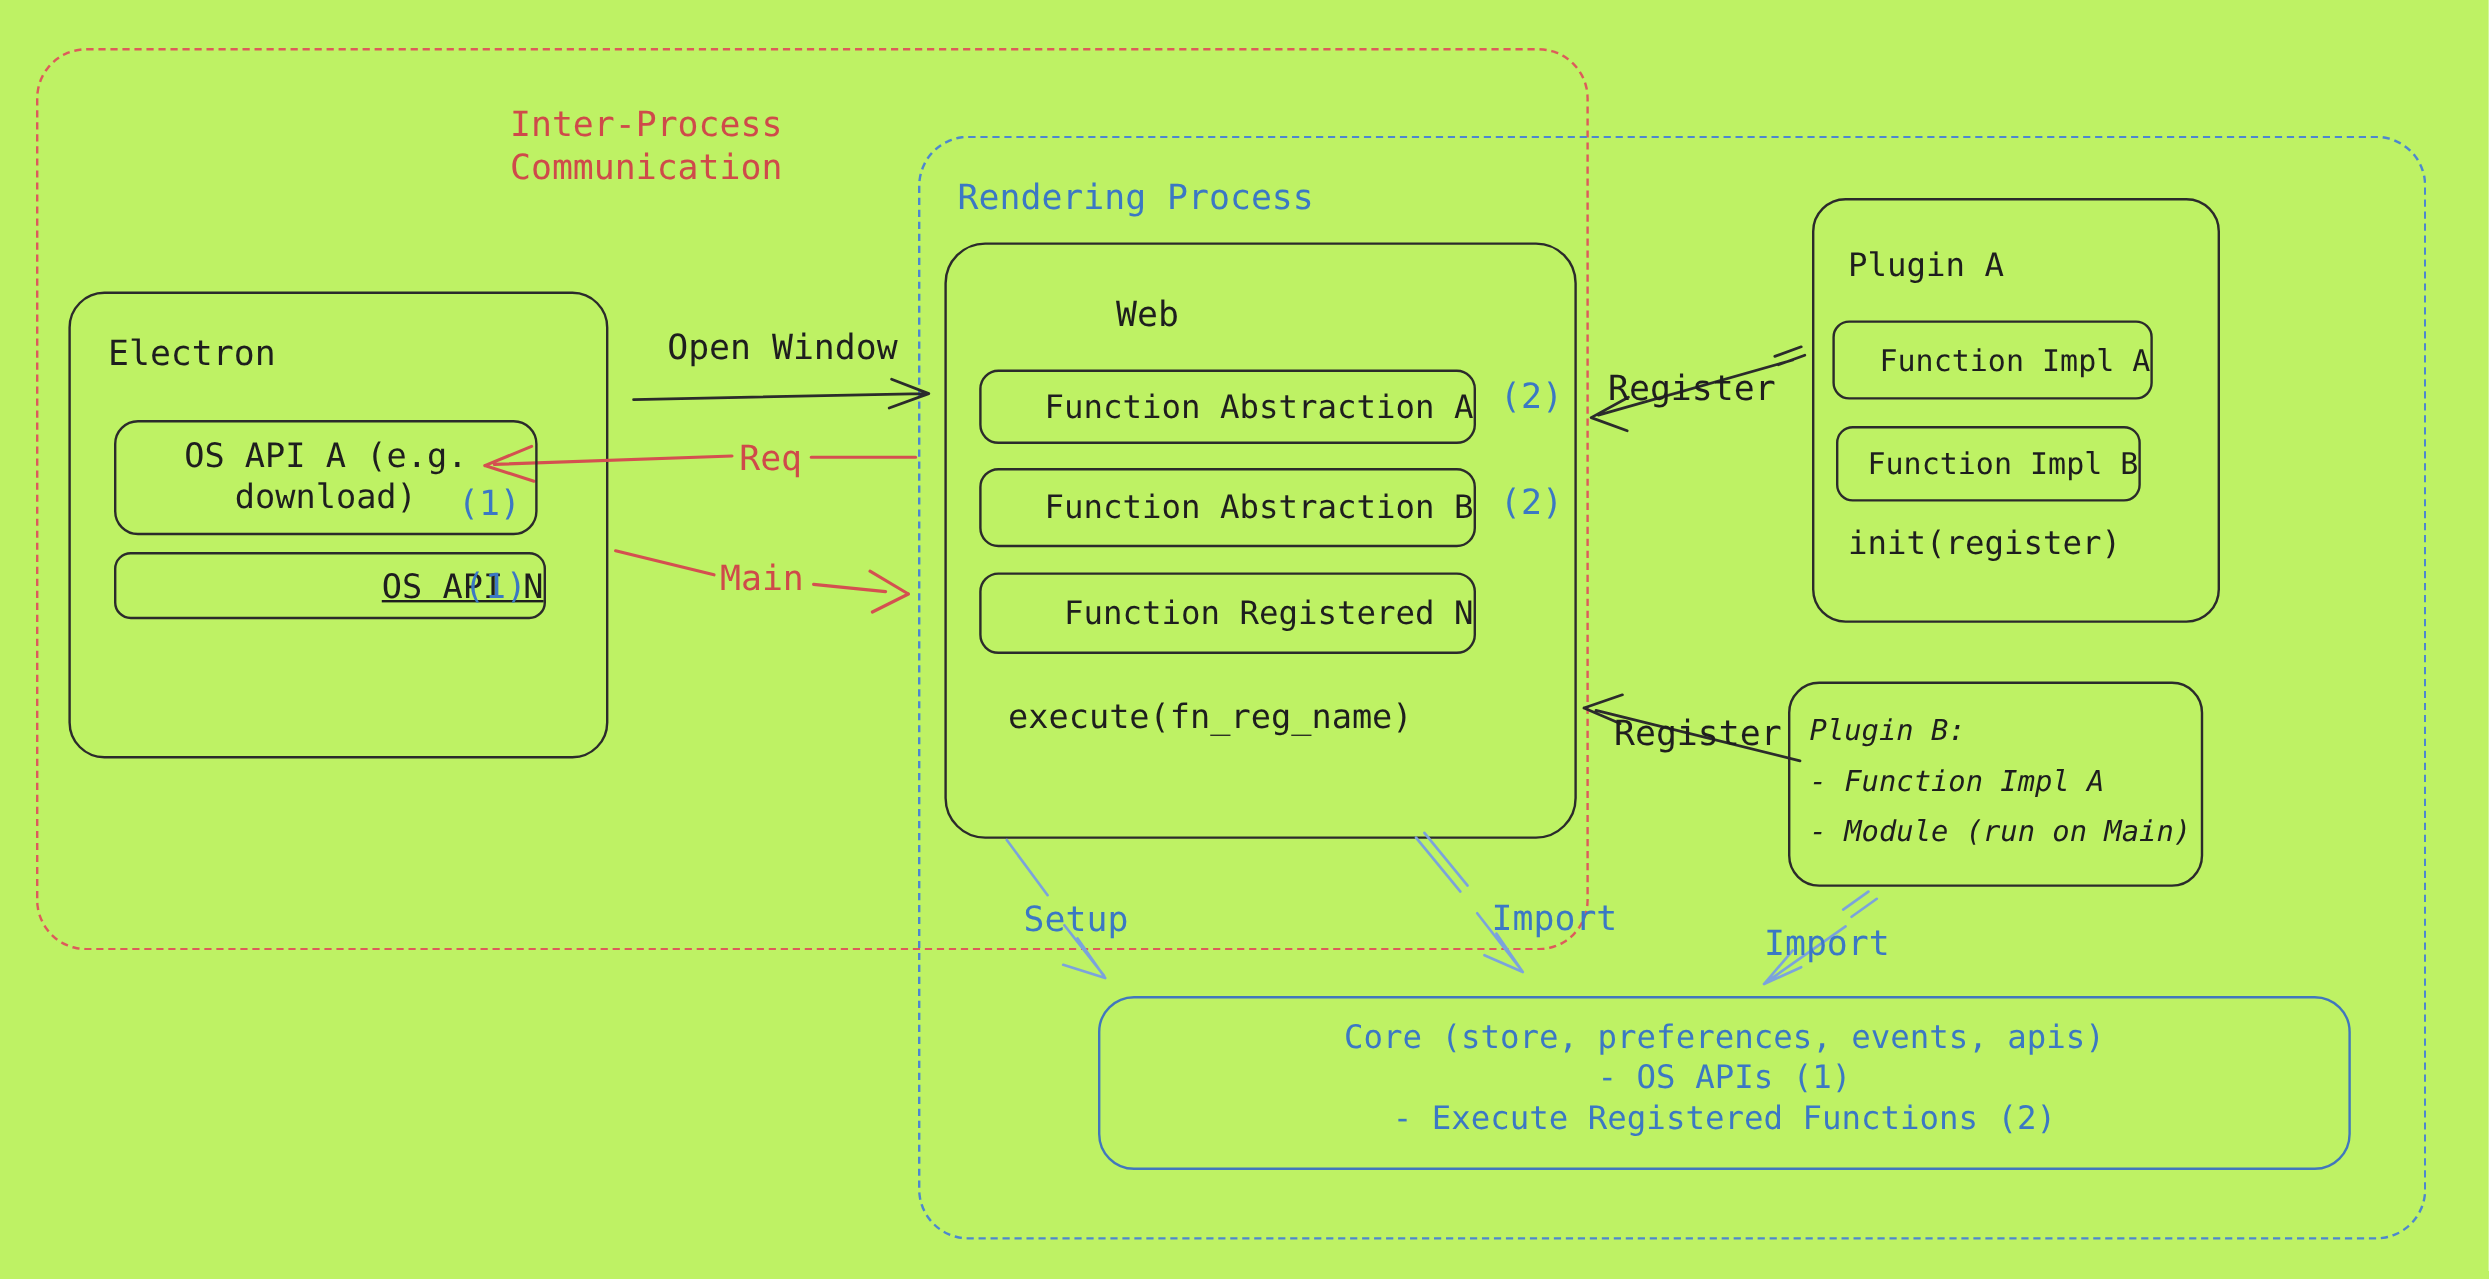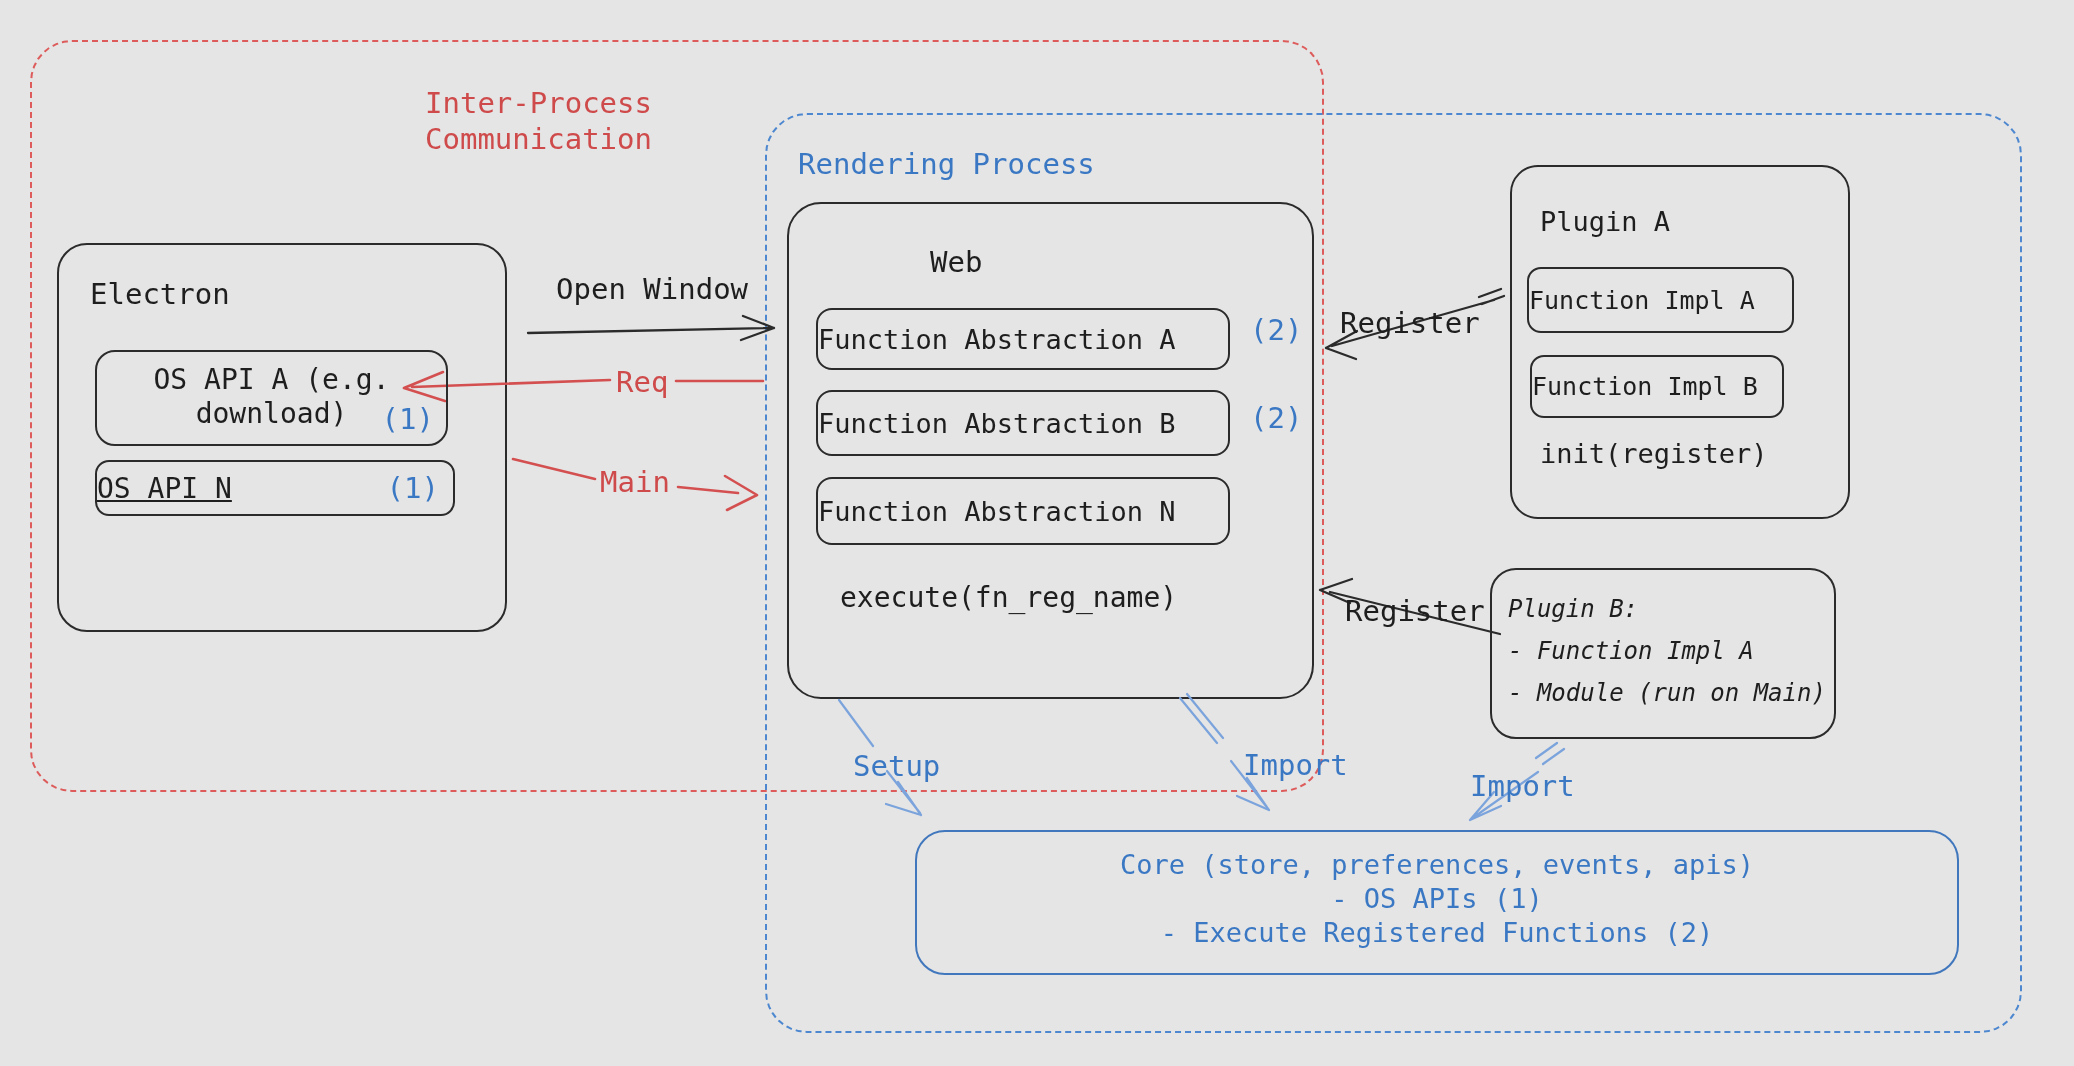--- a/index.html
+++ b/index.html
@@ -1,28 +1,28 @@
 <!DOCTYPE html>
 <html><head>
 <meta charset="utf-8">
 <style>
   html,body{margin:0;padding:0;background:#ffffff;}
   .canvas{
-    position:relative;width:2074px;height:1066px;background:#e5e5e5;overflow:hidden;
+    position:relative;width:2074px;height:1066px;background:#bef264;overflow:hidden;
     font-family:"DejaVu Sans Mono","Liberation Mono",monospace;color:#1e1e1e;
   }
   .frame{position:absolute;border-radius:42px;}
   .frame.red{border:2.5px dashed #dd5b5b;left:30px;top:40px;width:1290px;height:748px;}
   .frame.blue{border:2.5px dashed #4d87cf;left:765px;top:113px;width:1253px;height:916px;}
   .node{position:absolute;border:2.3px solid #2b2b2b;border-radius:30px;background:transparent;}
   .subnode{position:absolute;border:2.1px solid #2b2b2b;border-radius:16px;background:transparent;}
   .lbl{position:absolute;white-space:pre;font-size:29px;line-height:36px;}
   .red-t{color:#cf4a4a;}
   .blue-t{color:#3b78c4;}
-  .center-line{display:flex;align-items:center;justify-content:flex-start;height:100%;}
+  .center-line{display:flex;align-items:center;justify-content:flex-end;height:100%;}
   .arrows{position:absolute;left:0;top:0;z-index:2;}
   .arrows path{fill:none;stroke-linecap:round;stroke-linejoin:round;}
   .pk{stroke:#2b2b2b;stroke-width:2.3px;}
   .pr{stroke:#d45050;stroke-width:2.6px;}
   .pb{stroke:#7ba3dc;stroke-width:2.2px;}
   .z3{z-index:3;}
   
   .api-a-box{left:95px;top:350px;width:353px;height:96px;border-radius:20px;text-align:center;font-size:28px;line-height:34px;padding-top:11px;box-sizing:border-box;}
   .api-n-box{left:95px;top:460px;width:356px;height:52px;border-radius:14px;font-size:28px;text-decoration:underline;}
   .badge{color:#3b78c4;font-size:29px;}
@@ -86,21 +86,21 @@
 
   <div class="subnode fa-box z3" style="top:390px;height:62px;">
     <div class="center-line">
         <span>Function Abstraction B</span>
       </div>
   </div>
   <div class="lbl badge z3" style="left:1250px;top:400px;">(2)</div>
 
   <div class="subnode fa-box z3" style="top:477px;height:64px;">
     <div class="center-line">
-        <span>Function Abstraction N</span>
+        <span>Function Registered N</span>
       </div>
   </div>
 
   <div class="lbl z3" style="left:840px;top:580px;font-size:28px;">execute(fn_reg_name)</div>
 
   <div class="node" style="left:1510px;top:165px;width:336px;height:350px;border-radius:28px;"></div>
   <div class="lbl z3" style="left:1540px;top:204px;font-size:27px;">Plugin A</div>
   <div class="subnode z3" style="left:1527px;top:267px;width:263px;height:62px;font-size:25px;border-radius:14px;">
     <div class="center-line">
         <span>Function Impl A</span>

